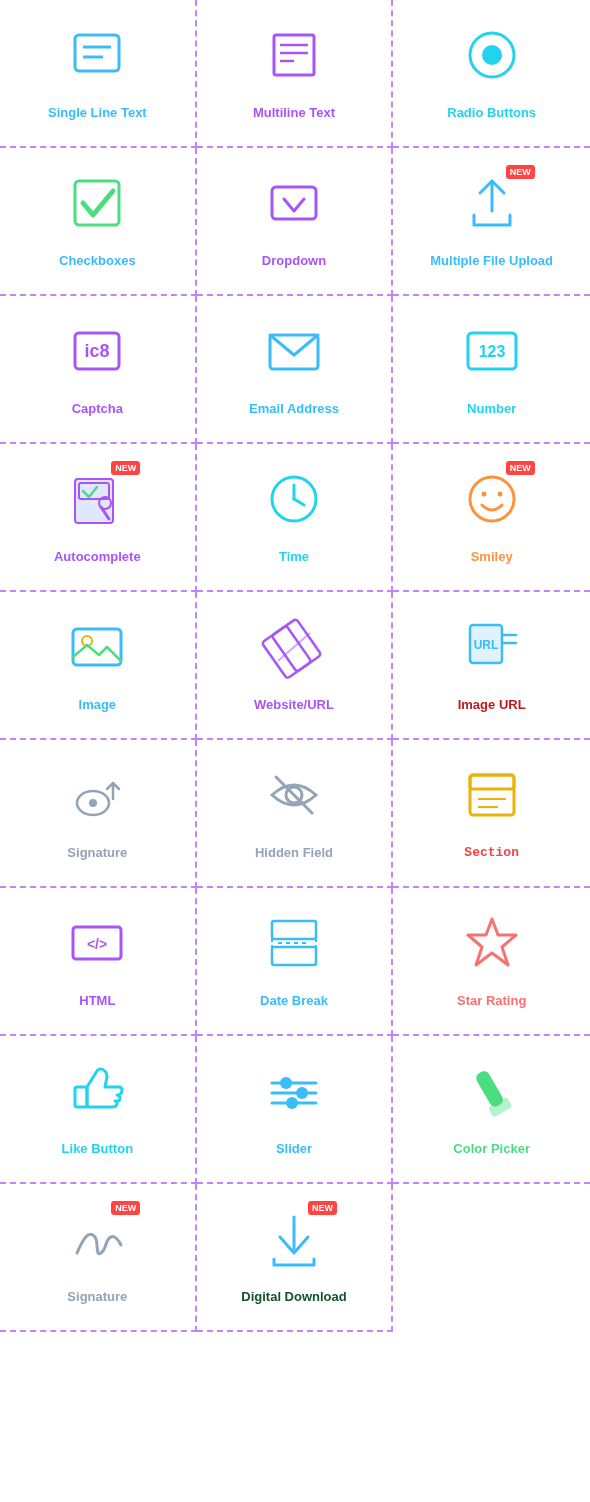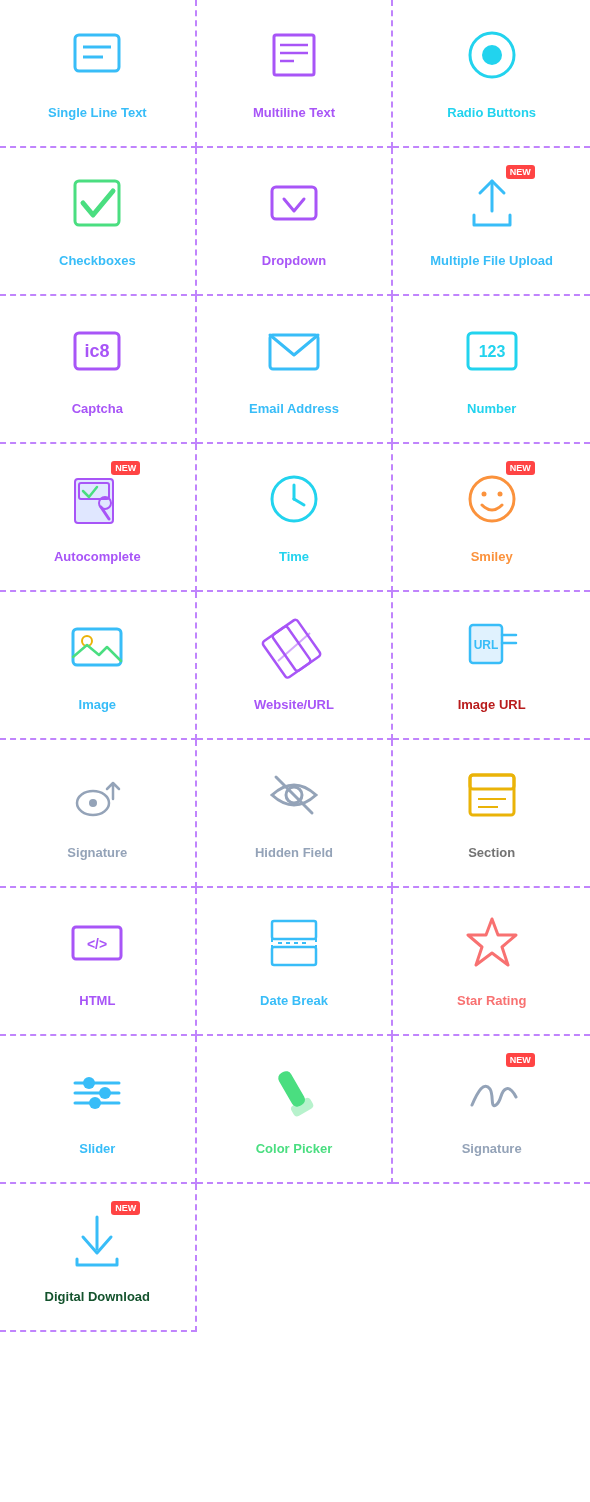--- a/index.html
+++ b/index.html
@@ -235,21 +235,21 @@
     </div>
     <div class="cell">
       <div class="icon-wrap">
         <svg width="60" height="60" viewBox="0 0 60 60">
       <rect x="8" y="10" width="44" height="40" rx="3" fill="none" stroke="#eab308" stroke-width="3"></rect>
       <rect x="8" y="10" width="44" height="14" rx="3" fill="none" stroke="#eab308" stroke-width="3"></rect>
       <line x1="16" y1="34" x2="44" y2="34" stroke="#eab308" stroke-width="2"></line>
       <line x1="16" y1="42" x2="36" y2="42" stroke="#eab308" stroke-width="2"></line>
     </svg>
       </div>
-      <div class="cell-label" style="color: #737373;">Section</div>
+      <div class="cell-label" style="color: #ef4444; font-family: Liberation Mono, monospace;">Section</div>
     </div>
     <div class="cell">
       <div class="icon-wrap">
         <svg width="60" height="60" viewBox="0 0 60 60">
       <rect x="6" y="14" width="48" height="32" rx="3" fill="none" stroke="#a855f7" stroke-width="3"></rect>
       <text x="30" y="36" text-anchor="middle" font-size="14" font-weight="bold" fill="#a855f7" font-family="Arial">&lt;/&gt;</text>
     </svg>
       </div>
       <div class="cell-label" style="color: rgb(168, 85, 247);">HTML</div>
     </div>
@@ -265,20 +265,29 @@
       </div>
       <div class="cell-label" style="color: rgb(56, 189, 248);">Date Break</div>
     </div>
     <div class="cell">
       <div class="icon-wrap">
         <svg width="60" height="60" viewBox="0 0 60 60">
       <polygon points="30,6 36,22 54,22 40,34 46,52 30,40 14,52 20,34 6,22 24,22" fill="none" stroke="#f87171" stroke-width="3" stroke-linejoin="round"></polygon>
     </svg>
       </div>
       <div class="cell-label" style="color: rgb(248, 113, 113);">Star Rating</div>
+    </div>
+    <div class="cell">
+      <div class="icon-wrap">
+        <svg width="60" height="60" viewBox="0 0 60 60">
+      <path d="M20,46 L20,26 L30,10 C32,6 40,8 40,16 L38,26 L52,26 C56,26 56,32 52,34 L50,34 C54,34 54,40 50,40 L48,40 C52,40 50,46 46,46 Z" fill="none" stroke="#22d3ee" stroke-width="3" stroke-linejoin="round"></path>
+      <rect x="8" y="26" width="12" height="20" rx="2" fill="none" stroke="#22d3ee" stroke-width="3"></rect>
+    </svg>
+      </div>
+      <div class="cell-label" style="color: rgb(34, 211, 238);">Like Button</div>
     </div>
     <div class="cell">
       <div class="icon-wrap">
         <svg width="60" height="60" viewBox="0 0 60 60">
       <line x1="8" y1="22" x2="52" y2="22" stroke="#38bdf8" stroke-width="3" stroke-linecap="round"></line>
       <line x1="8" y1="32" x2="52" y2="32" stroke="#38bdf8" stroke-width="3" stroke-linecap="round"></line>
       <line x1="8" y1="42" x2="52" y2="42" stroke="#38bdf8" stroke-width="3" stroke-linecap="round"></line>
       <circle cx="22" cy="22" r="6" fill="#38bdf8"></circle>
       <circle cx="38" cy="32" r="6" fill="#38bdf8"></circle>
       <circle cx="28" cy="42" r="6" fill="#38bdf8"></circle>

